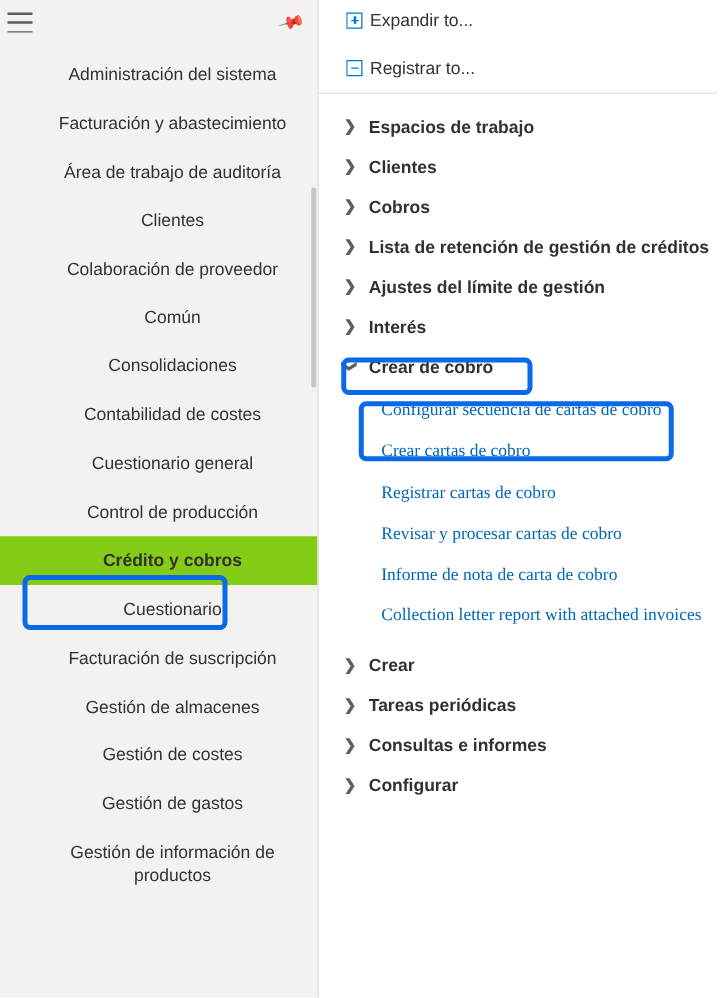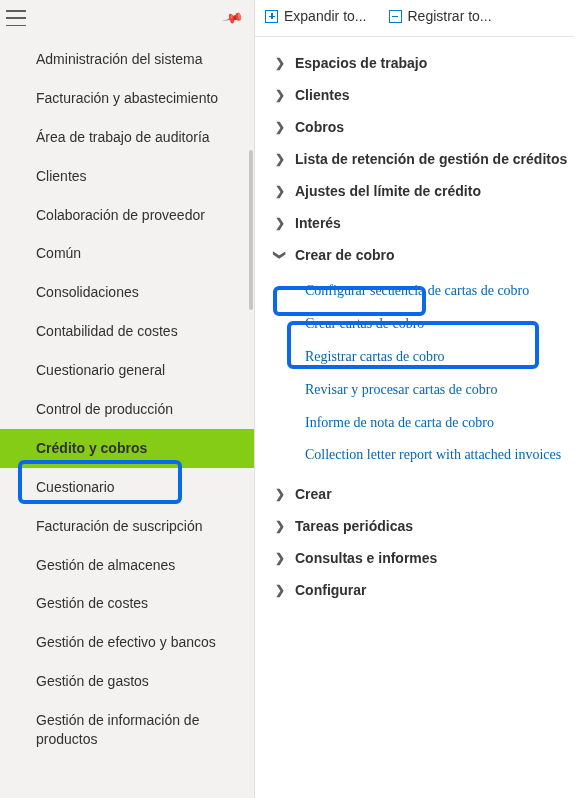--- a/index.html
+++ b/index.html
@@ -35,20 +35,21 @@
   .hamburger span { height: 1.5px; background: #605e5c; width: 100%; }
   .pin-icon { color: #605e5c; font-size: 14px; transform: rotate(30deg); }
   .sidebar-list {
     padding: 4px 0;
   }
   .sidebar-item {
     padding: 10px 14px 10px 36px;
     cursor: pointer;
     line-height: 1.35;
     color: #323130;
+    text-align: center;
   }
   .sidebar-item.selected {
     background: #84cc16;
     font-weight: 600;
   }
   .scroll-thumb {
     position: absolute;
     right: 1px;
     top: 150px;
     width: 4px;
@@ -65,22 +66,23 @@
 
   .main {
     flex: 1;
     padding: 0 8px 0 0;
     position: relative;
     overflow: hidden;
   }
   .toolbar {
     display: flex;
     gap: 22px;
-    padding: 8px 10px 12px 10px;
+    padding: 8px 10px 12px 22px;
     border-bottom: 1px solid #e5e5e5;
+    flex-direction: column;
   }
   .toolbar-item {
     display: flex;
     align-items: center;
     gap: 6px;
     color: #323130;
     cursor: pointer;
     white-space: nowrap;
     overflow: hidden;
     text-overflow: ellipsis;
@@ -158,21 +160,20 @@
     <div class="sidebar-item"><span>Común</span></div>
     <div class="sidebar-item"><span>Consolidaciones</span></div>
     <div class="sidebar-item"><span>Contabilidad de costes</span></div>
     <div class="sidebar-item"><span>Cuestionario general</span></div>
     <div class="sidebar-item"><span>Control de producción</span></div>
     <div class="sidebar-item selected"><span>Crédito y cobros</span></div>
     <div class="sidebar-item"><span>Cuestionario</span></div>
     <div class="sidebar-item"><span>Facturación de suscripción</span></div>
     <div class="sidebar-item"><span>Gestión de almacenes</span></div>
     <div class="sidebar-item"><span>Gestión de costes</span></div>
-    <div class="sidebar-item"><span>Gestión de efectivo y bancos</span></div>
     <div class="sidebar-item"><span>Gestión de gastos</span></div>
     <div class="sidebar-item"><span>Gestión de información de productos</span></div>
   </div>
   <div class="scroll-thumb"></div>
 </div>
 
 <div class="main">
   <div class="toolbar">
     <div class="toolbar-item">
       <span class="expand-icon"></span>
@@ -196,21 +197,21 @@
     <div class="tree-item">
       <span class="chevron">❯</span>
       <span>Cobros</span>
     </div>
     <div class="tree-item">
       <span class="chevron">❯</span>
       <span>Lista de retención de gestión de créditos</span>
     </div>
     <div class="tree-item">
       <span class="chevron">❯</span>
-      <span>Ajustes del límite de crédito</span>
+      <span>Ajustes del límite de gestión</span>
     </div>
     <div class="tree-item">
       <span class="chevron">❯</span>
       <span>Interés</span>
     </div>
     <div class="tree-item">
       <span class="chevron" style="transform:rotate(90deg);">❯</span>
       <span>Crear de cobro</span>
     </div>
     <div class="submenu">

